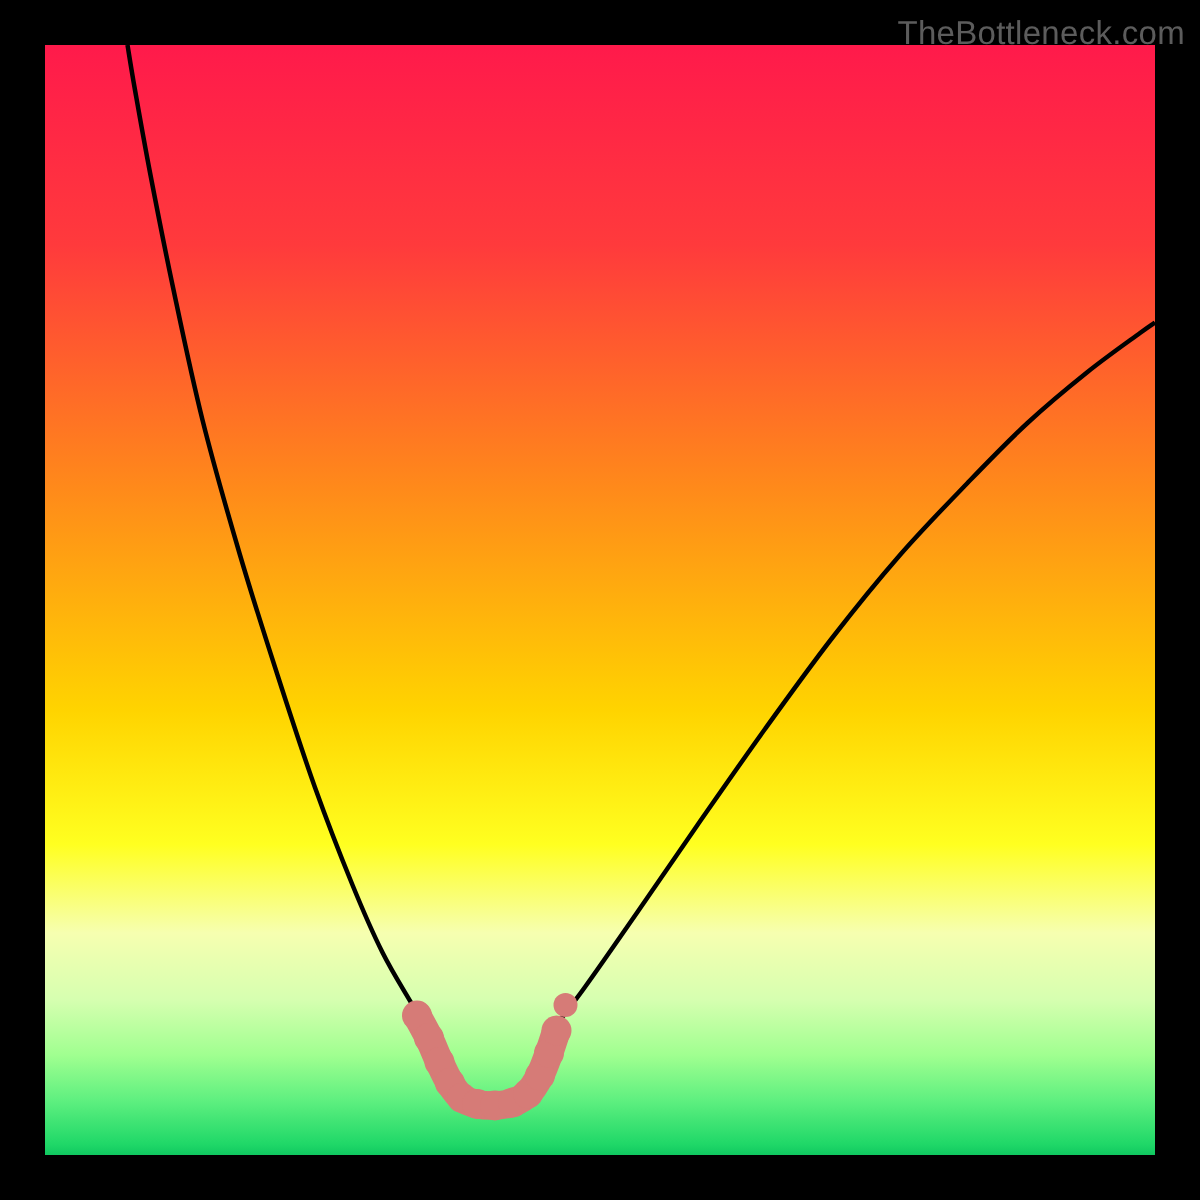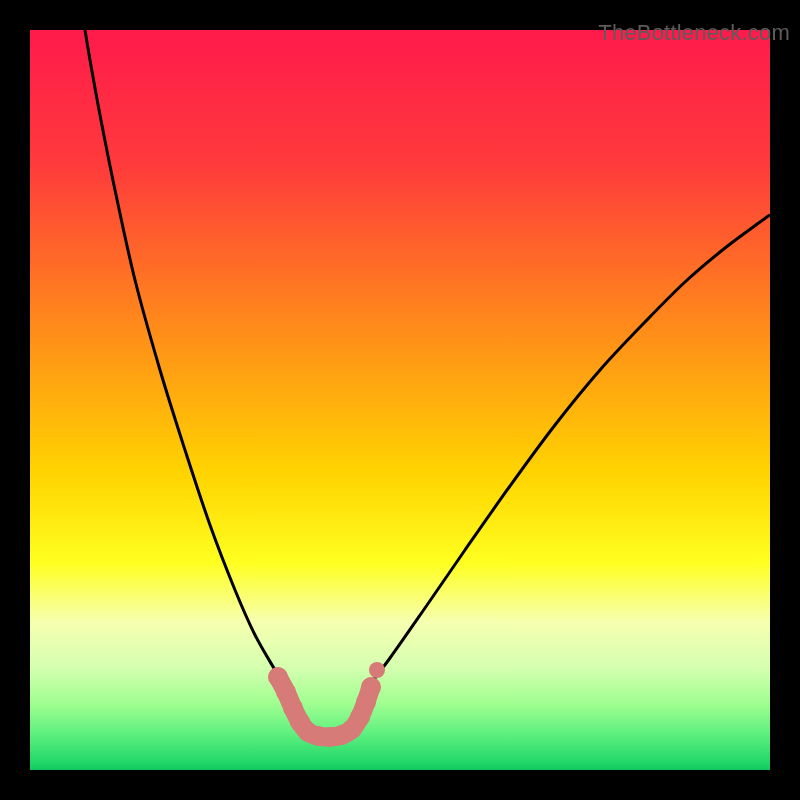--- a/index.html
+++ b/index.html
@@ -22,21 +22,21 @@
   .plot-area {
     position: absolute;
     left: 30px;
     top: 30px;
     width: 740px;
     height: 740px;
     overflow: hidden;
   }
   .watermark {
     position: absolute;
-    top: 20px;
+    top: 9px;
     right: 10px;
     color: #5c5c5c;
     font-size: 22px;
     font-weight: 500;
     letter-spacing: 0.2px;
     z-index: 10;
     margin-left: 24px;
   }
   svg {
     display: block;

